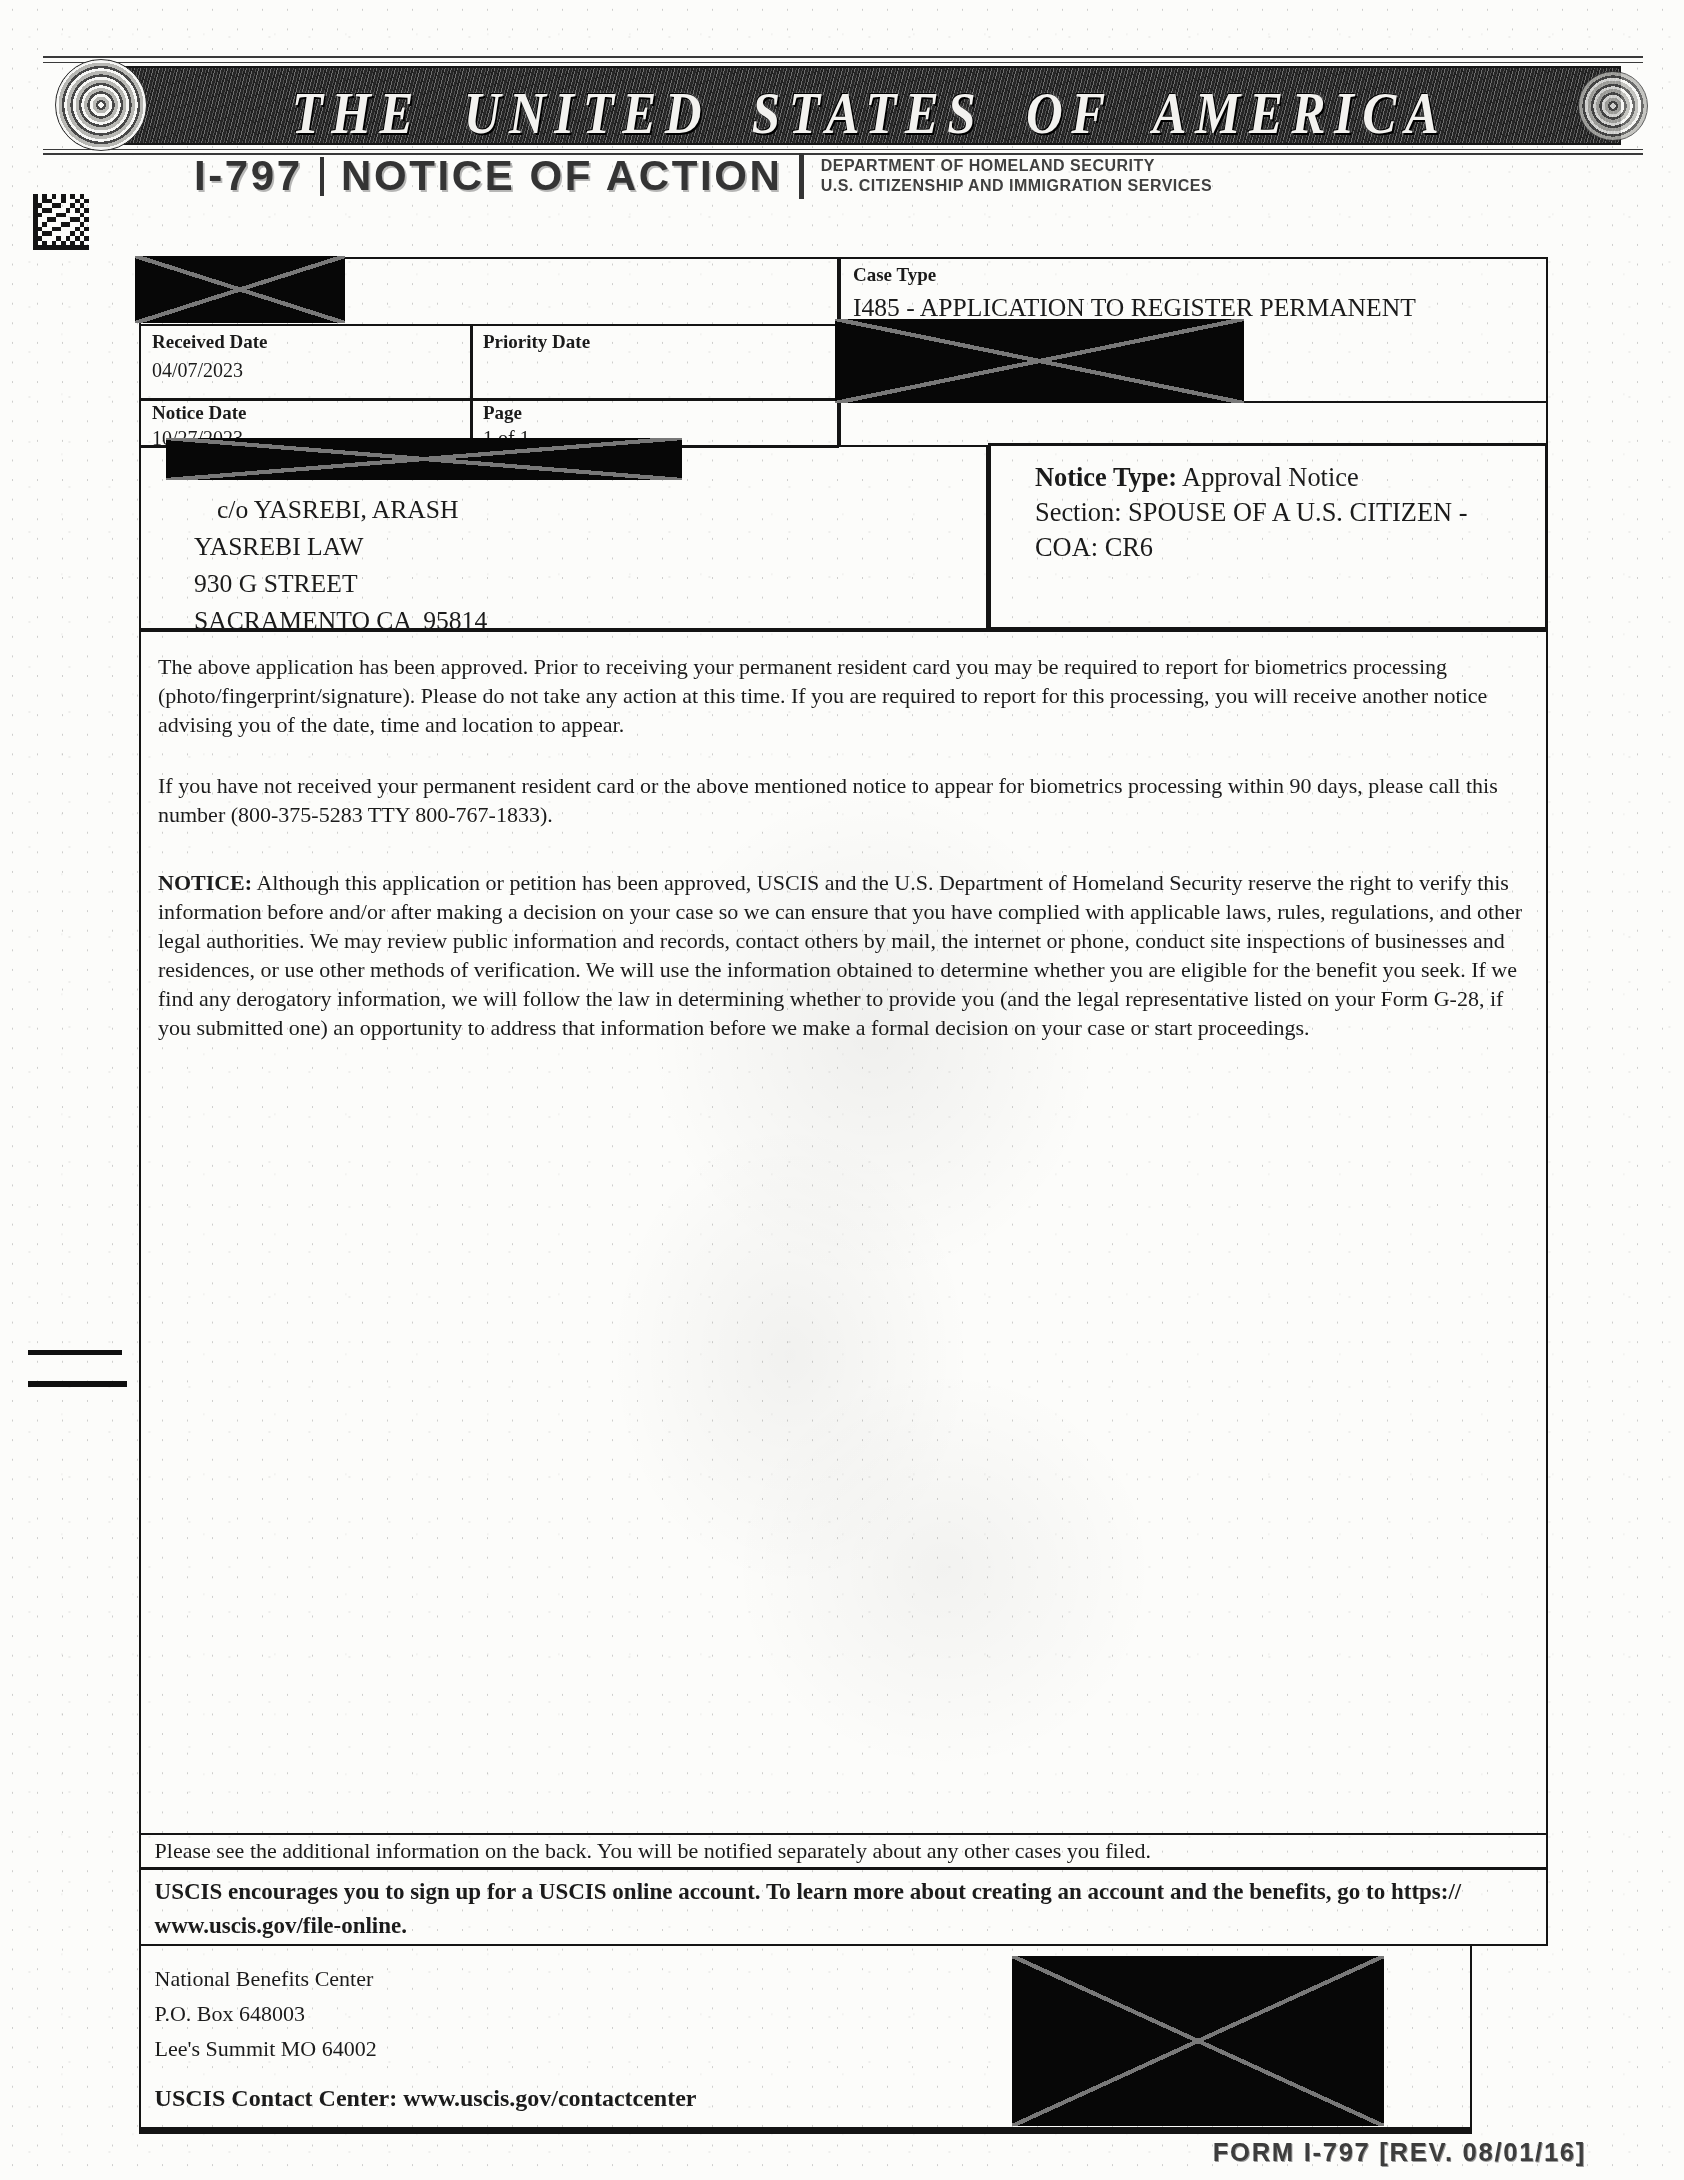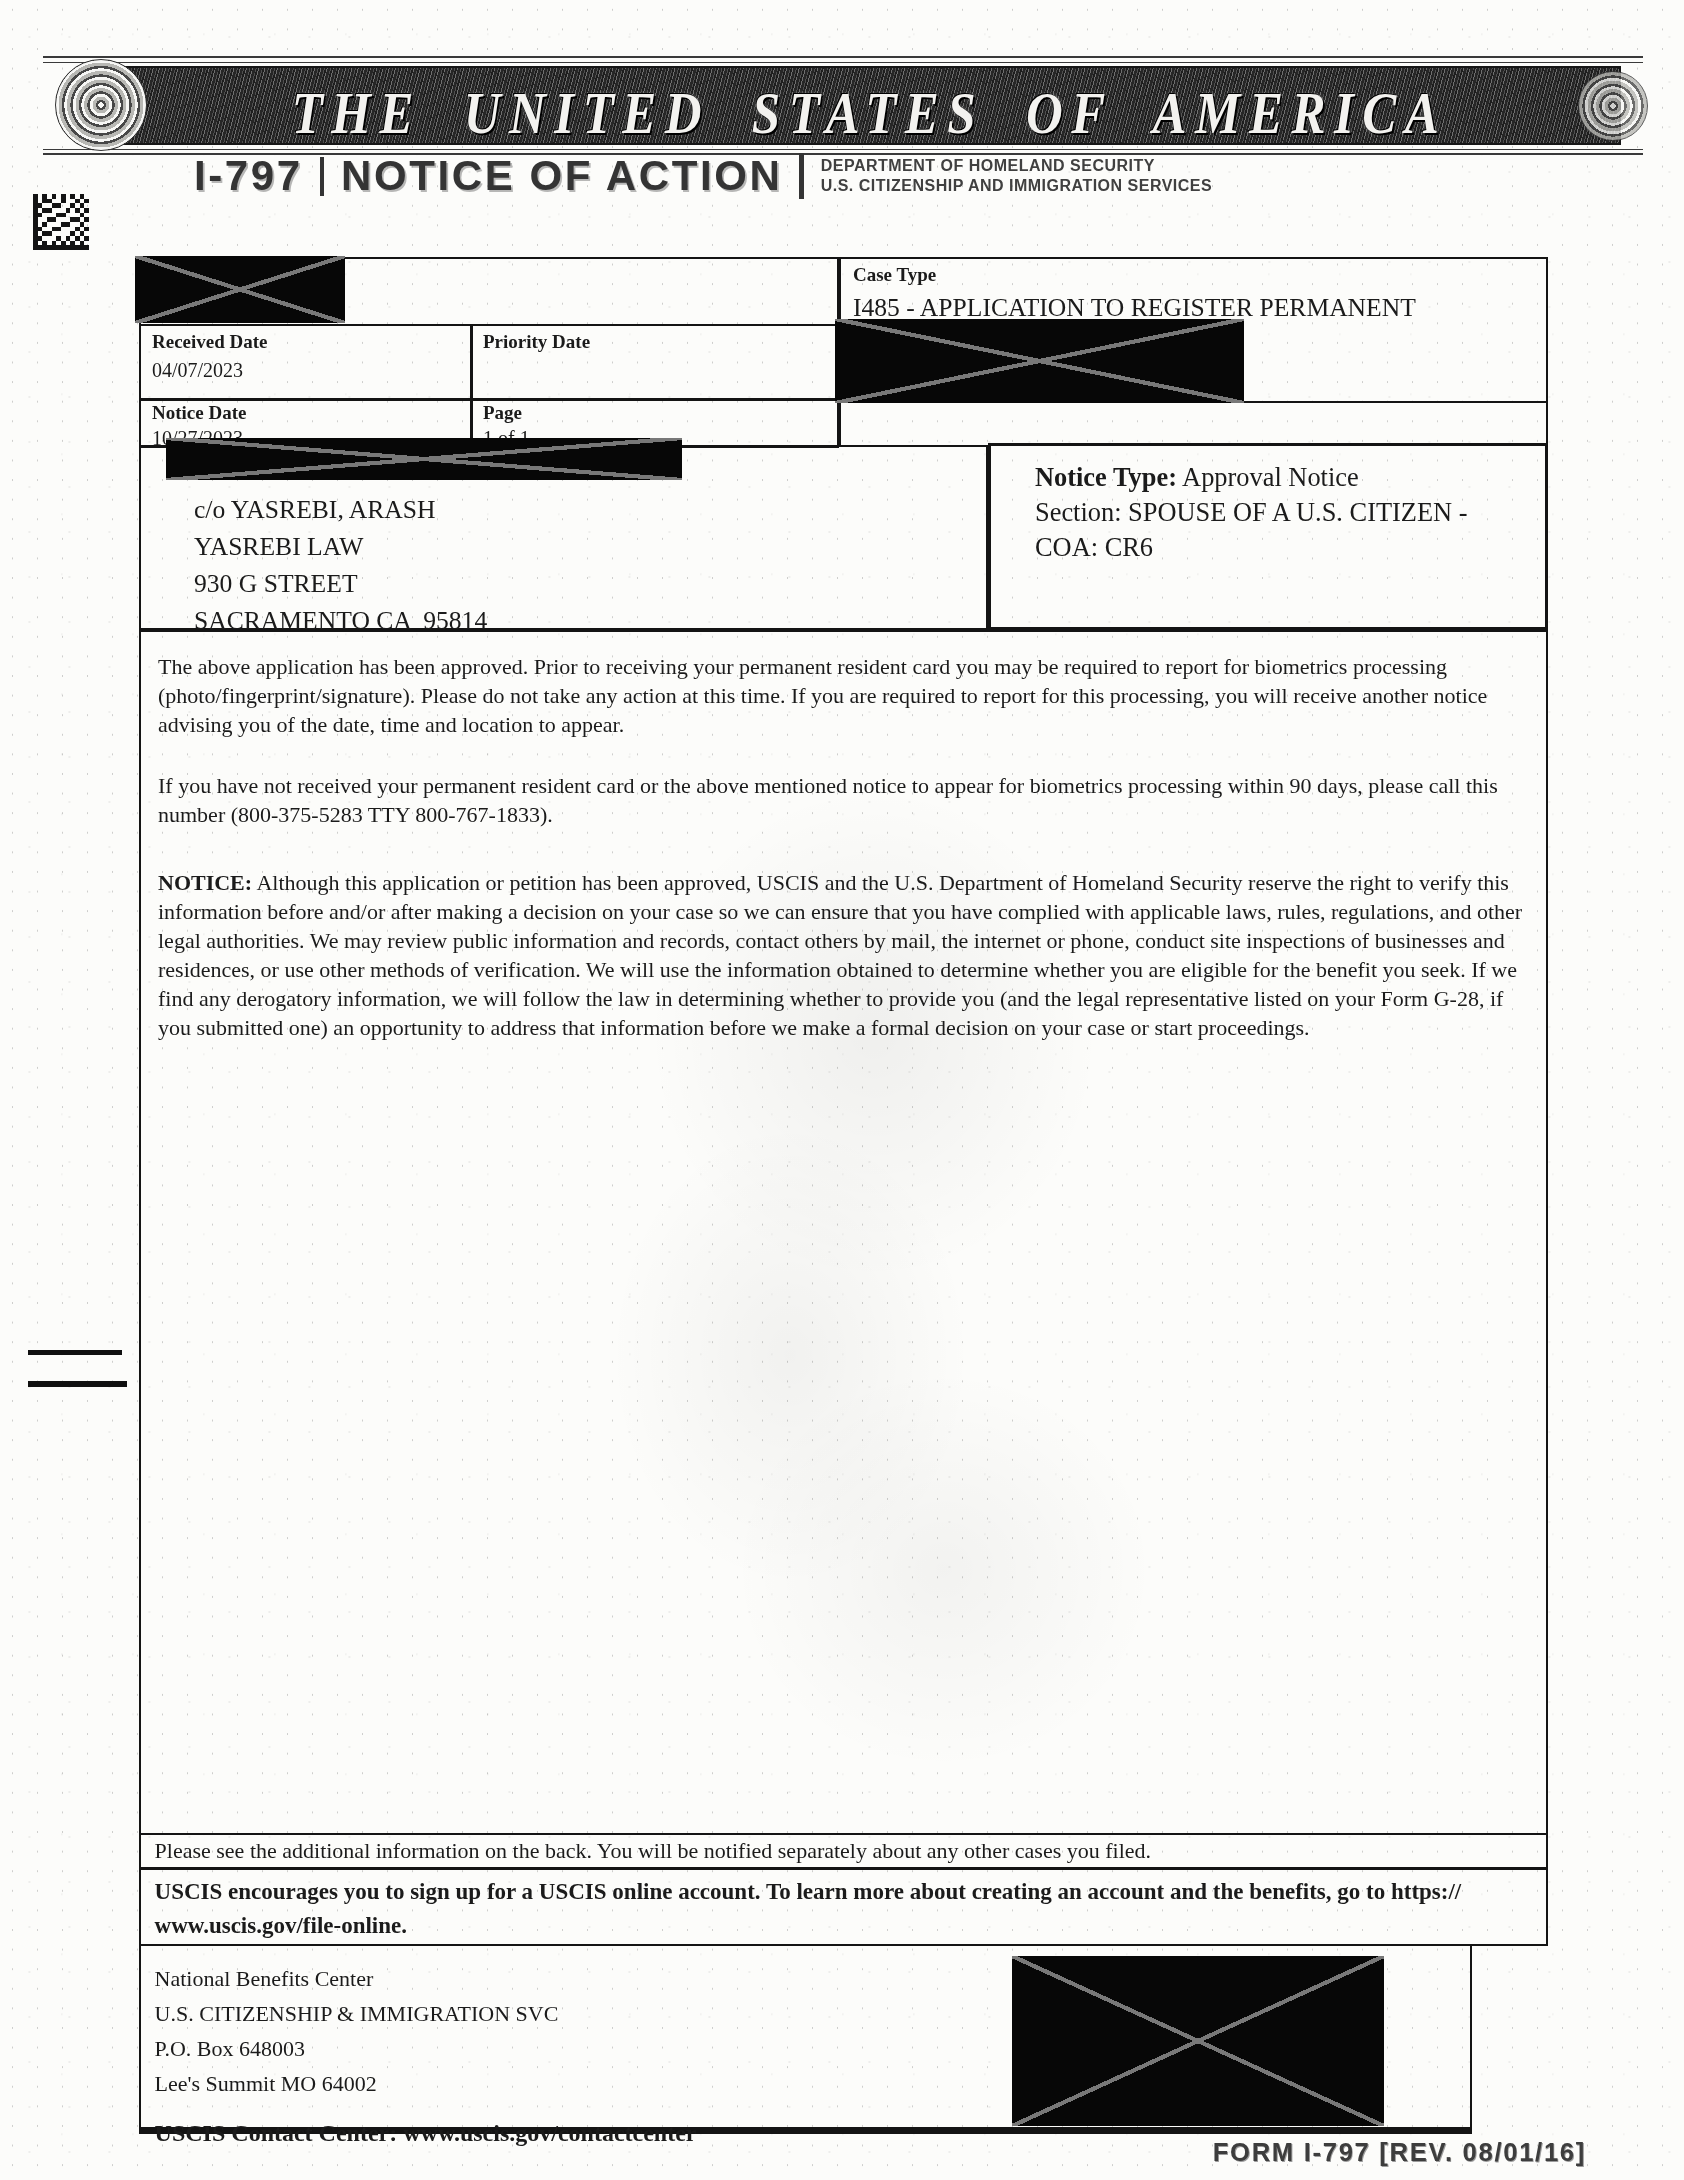--- a/index.html
+++ b/index.html
@@ -154,21 +154,21 @@
   </div>
 
   <div class="box" style="left:470px;top:398px;width:369px;height:50px;padding:3.4px 0 0 11px;">
     <div class="cell-label">Page</div>
     <div class="cell-value" style="margin-top:0.9px;">1 of 1</div>
   </div>
 
   <div class="box" style="left:839px;top:400px;width:709px;height:45px;border-top:none;border-bottom:none;"></div>
 
   <div class="box" style="left:139px;top:445px;width:849px;height:185px;padding:0;">
-    <div class="addr-line" style="margin:44px 0 0 53px;">c/o YASREBI, ARASH</div>
+    <div class="addr-line" style="margin:44px 0 0 76px;">c/o YASREBI, ARASH</div>
     <div class="addr-line" style="margin-left:53px;">YASREBI LAW</div>
     <div class="addr-line" style="margin-left:53px;">930 G STREET</div>
     <div class="addr-line" style="margin-left:53px;">SACRAMENTO CA  95814</div>
   </div>
 
   <div class="box" style="left:988px;top:443px;width:560px;height:187px;border-width:3.4px;padding:13.6px 0 0 44px;">
     <div class="ntype-line"><span class="bold">Notice Type:</span><span> Approval Notice</span></div>
     <div class="ntype-line">Section: SPOUSE OF A U.S. CITIZEN -</div>
     <div class="ntype-line">COA: CR6</div>
   </div>
@@ -181,21 +181,20 @@
 
   <div class="box" style="left:139px;top:1833px;width:1409px;height:37px;padding:3.4px 0 0 13.6px;font-size:22px;">Please see the additional information on the back. You will be notified separately about any other cases you filed.</div>
 
   <div class="box" style="left:139px;top:1867px;width:1409px;height:79px;padding:6px 0 0 13.6px;">
     <div class="bold" style="font-size:23px;line-height:34px;">USCIS encourages you to sign up for a USCIS online account. To learn more about creating an account and the benefits, go to https://</div>
     <div class="bold" style="font-size:23px;line-height:34px;">www.uscis.gov/file-online.</div>
   </div>
 
   <div class="box" style="left:139px;top:1944px;width:1333px;height:190px;border-bottom-width:7.7px;padding:14.5px 0 0 13.6px;">
     <div style="font-size:22px;line-height:35px;">National Benefits Center</div>
-    <div style="font-size:22px;line-height:35px;">U.S. CITIZENSHIP &amp; IMMIGRATION SVC</div>
     <div style="font-size:22px;line-height:35px;">P.O. Box 648003</div>
     <div style="font-size:22px;line-height:35px;">Lee's Summit MO 64002</div>
     <div class="bold" style="font-size:24px;margin-top:19px;">USCIS Contact Center: www.uscis.gov/contactcenter</div>
   </div>
 
   <div class="redaction" style="left:135px;top:256px;width:210px;height:67px;"></div>
   <div class="redaction" style="left:835px;top:319px;width:409px;height:84px;"></div>
   <div class="redaction" style="left:166px;top:438px;width:516px;height:42px;"></div>
   <div class="redaction" style="left:1012px;top:1956px;width:372px;height:170px;"></div>
 

